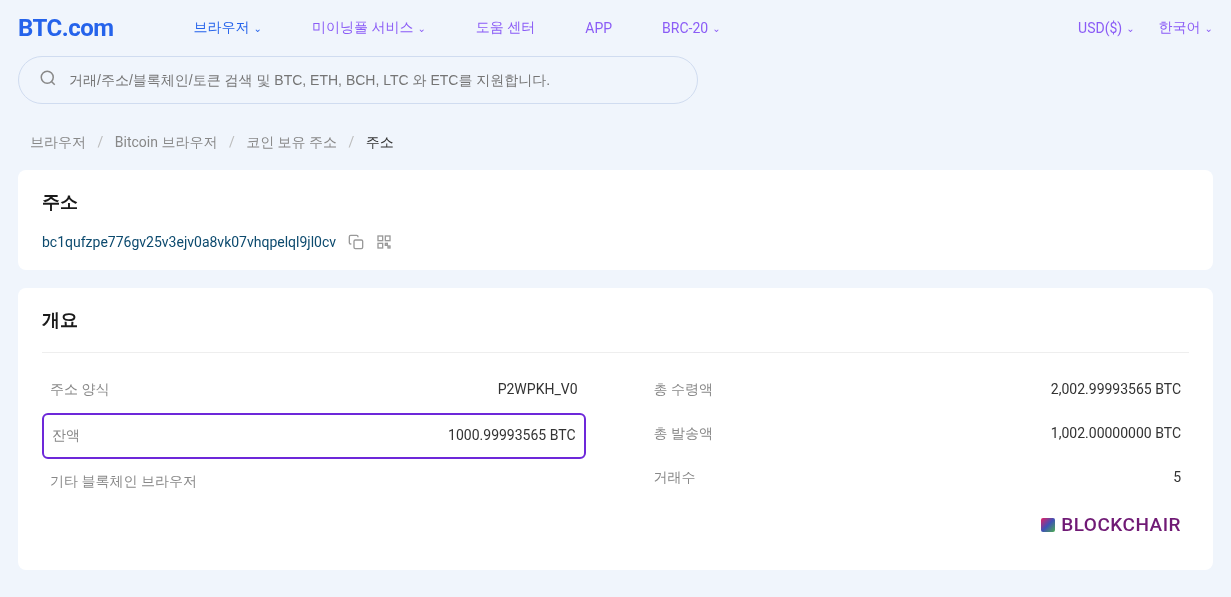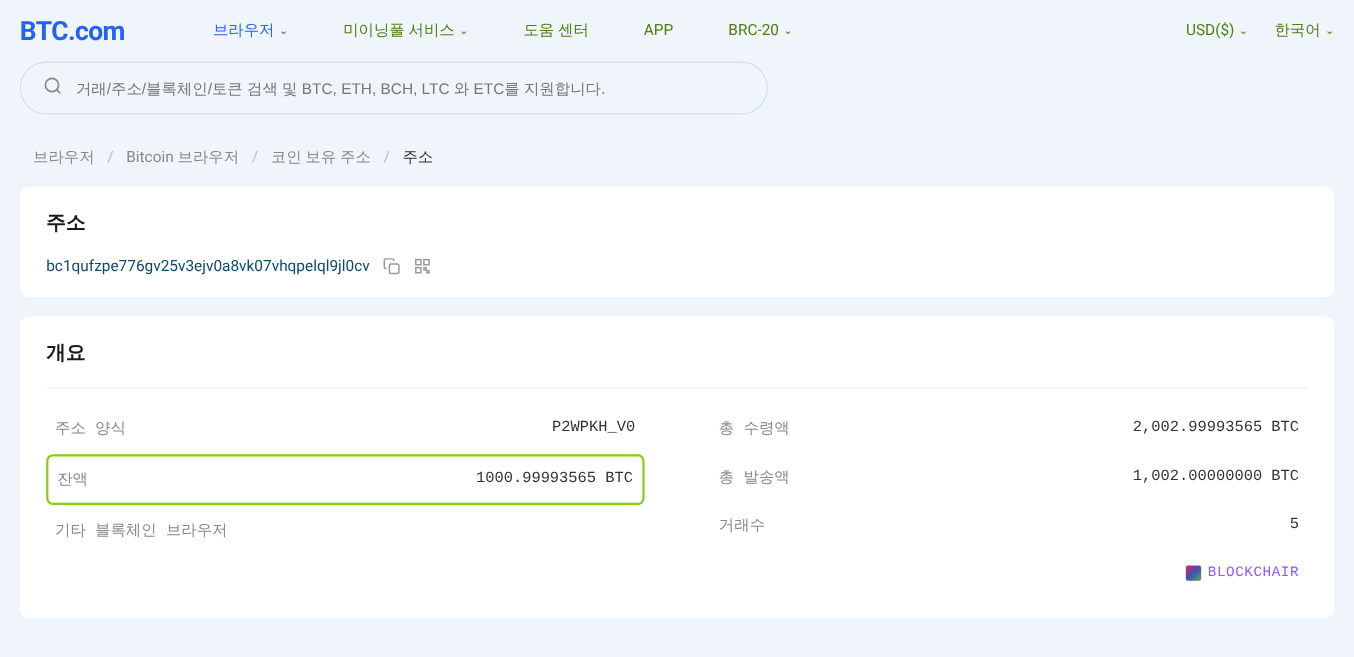--- a/index.html
+++ b/index.html
@@ -1,45 +1,45 @@
 <!DOCTYPE html>
 <html><head>
 <meta charset="utf-8">
 <style>
 * { margin: 0; padding: 0; box-sizing: border-box; }
 body { font-family: -apple-system, BlinkMacSystemFont, "Segoe UI", Roboto, sans-serif; background: #f0f5fc; color: #333; width: 1231px; }
 .header { display: flex; align-items: center; padding: 14px 18px; background: #f0f5fc; }
 .logo { font-size: 24px; font-weight: 700; color: #2563eb; margin-right: 80px; letter-spacing: -0.5px; }
 .nav { display: flex; gap: 50px; flex: 1; }
-.nav-item { font-size: 14px; color: #4d7c0f; cursor: pointer; display: flex; align-items: center; gap: 4px; }
+.nav-item { font-size: 14px; color: #8b5cf6; cursor: pointer; display: flex; align-items: center; gap: 4px; }
 .nav-item.active { color: #2563eb; }
 .nav-right { display: flex; gap: 24px; margin-left: auto; }
 .chevron { font-size: 10px; }
 .search-wrap { padding: 0 18px 30px; }
 .search-bar { display: flex; align-items: center; border: 1px solid #d0dcf0; border-radius: 24px; padding: 12px 20px; background: #f0f5fc; max-width: 680px; }
 .search-icon { margin-right: 12px; color: #888; }
 .search-input { border: none; background: transparent; outline: none; font-size: 14px; color: #8b5cf6; flex: 1; }
 .breadcrumb { padding: 0 30px 18px; font-size: 14px; color: #888; }
 .breadcrumb span { color: #888; }
 .breadcrumb .sep { margin: 0 8px; color: #bbb; }
 .breadcrumb .current { color: #333; }
 .card { background: #fff; margin: 0 18px 18px; border-radius: 8px; padding: 20px 24px; }
 .card-title { font-size: 18px; font-weight: 600; margin-bottom: 20px; color: #1a1a1a; }
 .addr-row { display: flex; align-items: flex-end; gap: 12px; font-size: 14px; color: #0c4a6e; }
 .icon-btn { color: #999; cursor: pointer; display: inline-flex; }
 .overview-body { display: flex; gap: 60px; border-top: 1px solid #eee; padding-top: 16px; }
 .col { flex: 1; }
 .row { display: flex; justify-content: space-between; padding: 12px 8px; font-size: 14px; }
 .row .label { color: #888; }
 .row .value { color: #333; margin-left: 44px; }
-.highlight-row { border: 2px solid #84cc16; border-radius: 6px; }
-.row-wrap { margin-bottom: 2px; font-family: Liberation Mono, monospace; }
+.highlight-row { border: 2px solid #6d28d9; border-radius: 6px; }
+.row-wrap { margin-bottom: 2px; }
 .blockchair { display: flex; align-items: center; gap: 6px; }
 .bc-icon { width: 14px; height: 14px; background: linear-gradient(135deg, #e91e63, #3f51b5, #4caf50); border-radius: 2px; }
-.bc-text { color: #8b5cf6; font-weight: 500; letter-spacing: 0.5px; font-size: 13px; }
+.bc-text { color: #701a75; font-weight: 500; letter-spacing: 0.5px; font-size: 19px; }
 </style>
 </head>
 <body>
 
 <div class="header">
   <div class="logo">BTC.com</div>
   <div class="nav">
     <div class="nav-item active">
       <span>브라우저</span>
       <span class="chevron">⌄</span>

